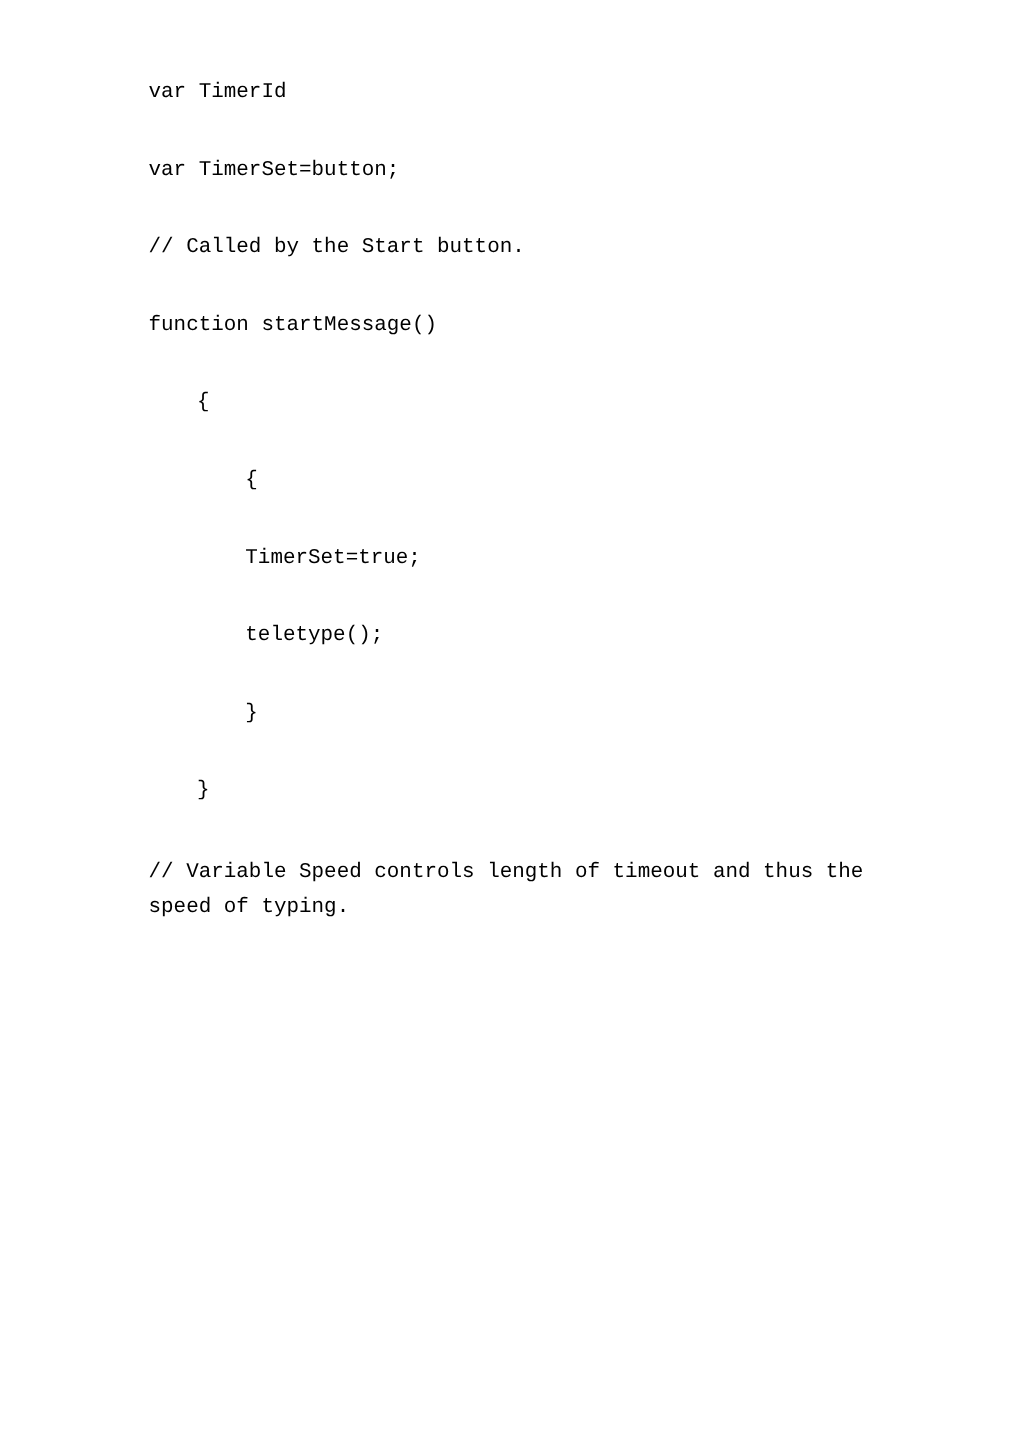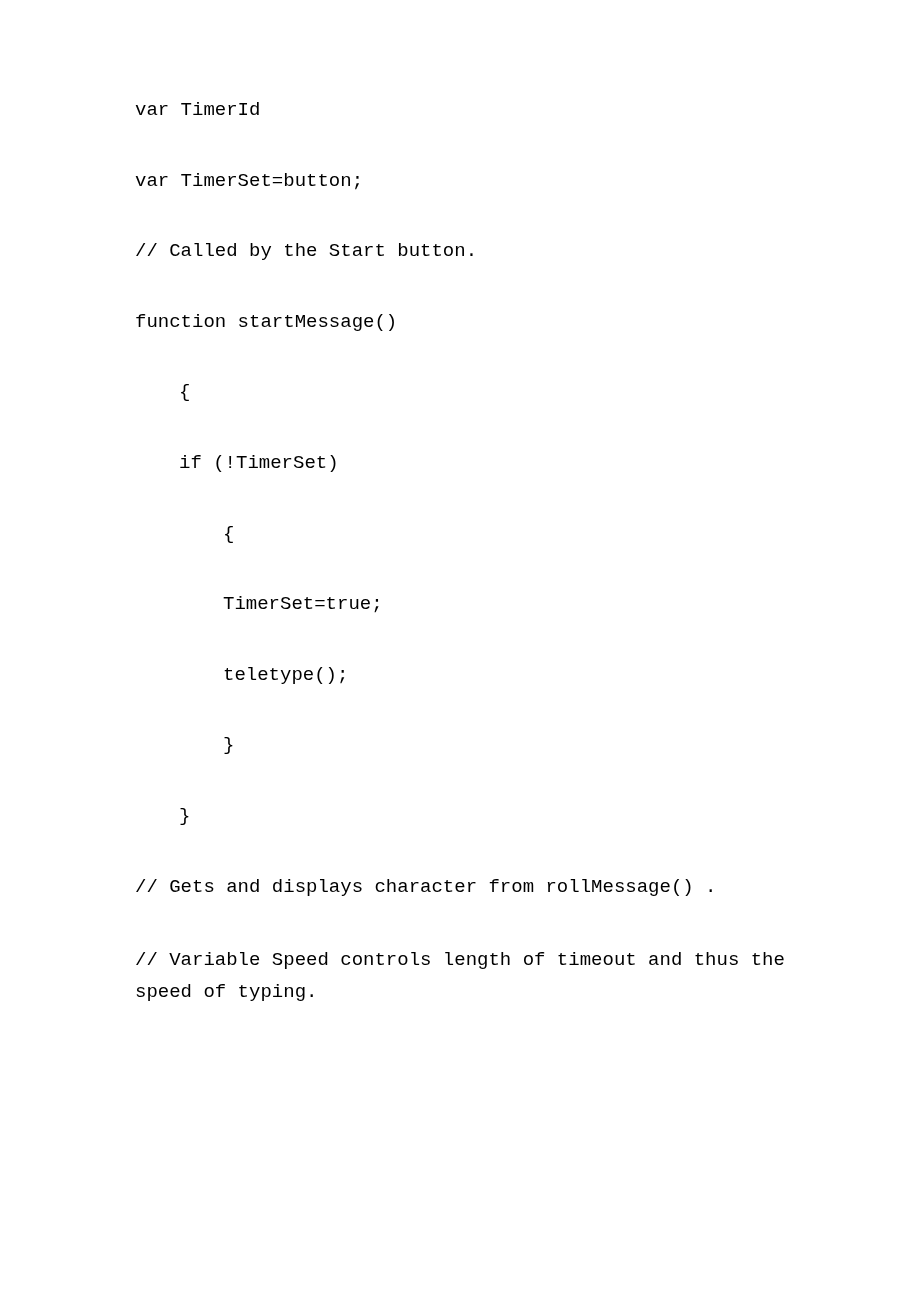--- a/index.html
+++ b/index.html
@@ -6,21 +6,21 @@
     margin: 0;
     padding: 0;
     background: #ffffff;
     width: 920px;
     font-family: "Courier New", Courier, monospace;
     font-size: 19px;
     color: #000000;
     line-height: 1.4;
   }
   .page {
-    padding: 97px 135px 60px 135px;
+    padding: 70px 135px 60px 135px;
   }
   .code-line {
     margin-bottom: 44px;
     white-space: pre-wrap;
     word-wrap: break-word;
   }
   .indent-1 {
     padding-left: 44px;
   }
   .indent-2 {
@@ -33,22 +33,20 @@
 </head>
 <body>
 
 <div class="page">
   <div class="code-line">var TimerId</div>
   <div class="code-line">var TimerSet=button;</div>
   <div class="code-line"></div>
   <div class="code-line">// Called by the Start button.</div>
   <div class="code-line">function startMessage()</div>
   <div class="code-line indent-1">{</div>
-  <div class="code-line indent-1">if (!TimerSet)</div>
   <div class="code-line indent-2">{</div>
   <div class="code-line indent-2">TimerSet=true;</div>
   <div class="code-line indent-2">teletype();</div>
   <div class="code-line indent-2">}</div>
   <div class="code-line indent-1">}</div>
   <div class="code-line"></div>
-  <div class="code-line">// Gets and displays character from rollMessage() .</div>
   <div class="code-line wrap-line">// Variable Speed controls length of timeout and thus the speed of typing.</div>
 </div>
 
 </body></html>

